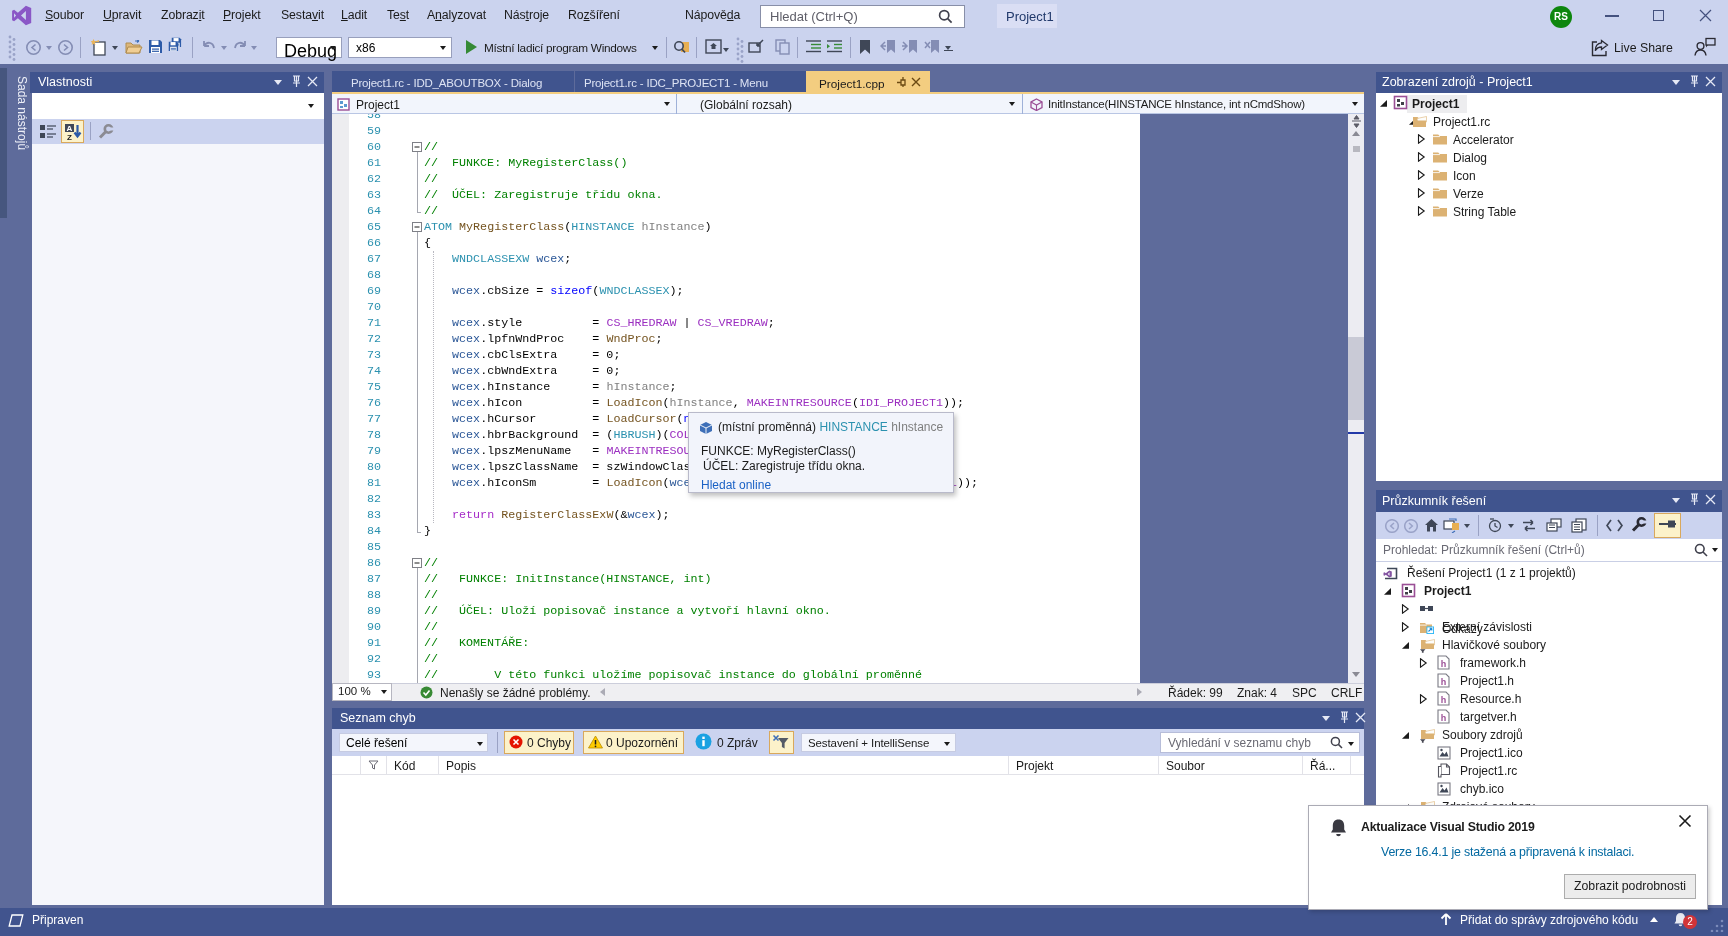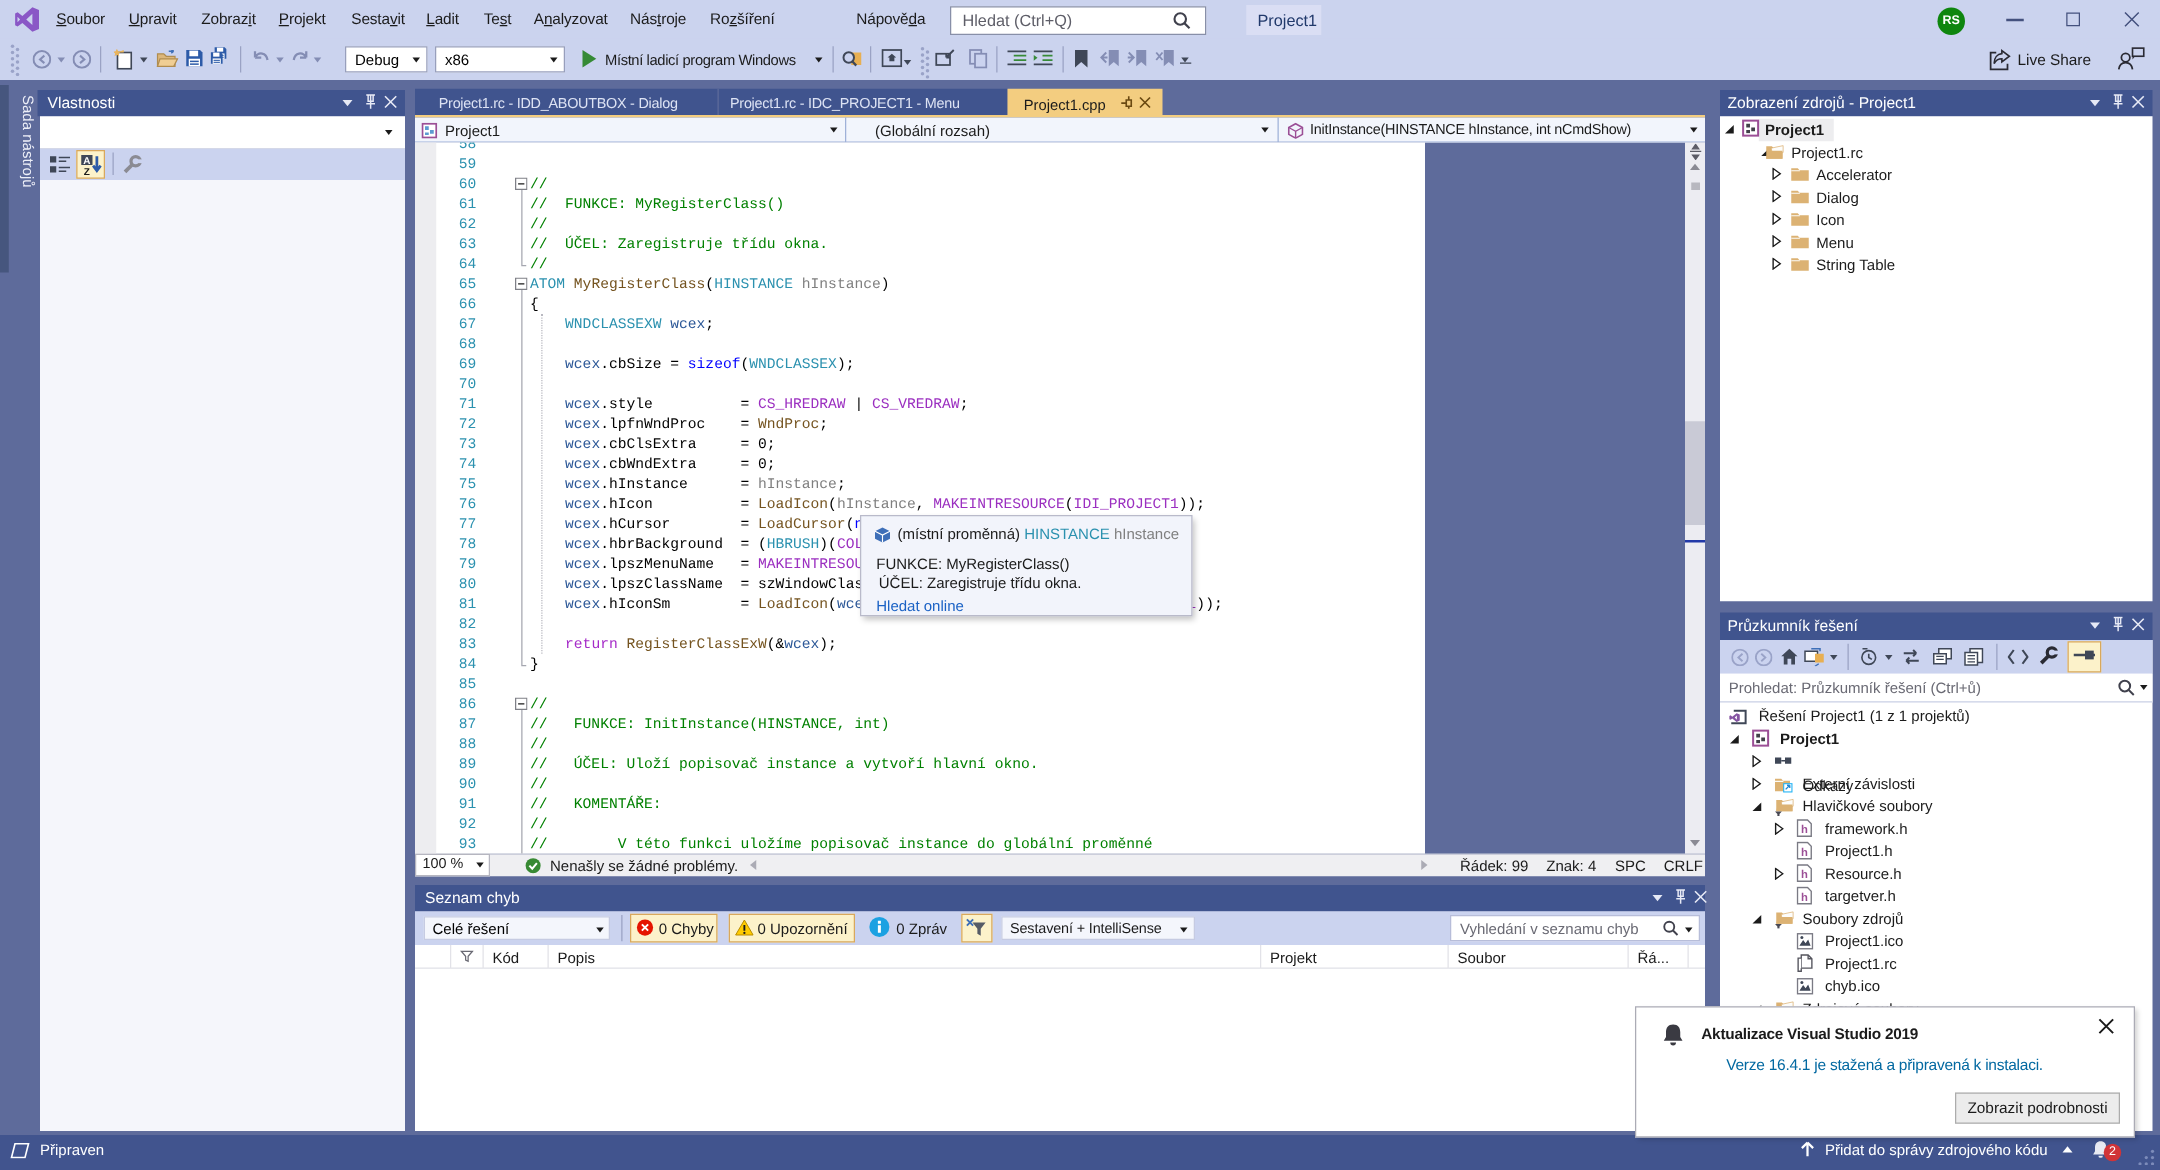--- a/index.html
+++ b/index.html
@@ -112,21 +112,21 @@
 <div class="abs" style="left:192px;top:37px;width:1px;height:21px;background:#9AA2C4;"></div>
 <svg class="abs" style="left:201px;top:40px" width="16" height="14" viewBox="0 0 16 14">
       <path d="M3 6 C6 1, 12 2, 13 8 M3 6 L3 1 M3 6 L8 6" stroke="#848DB4" stroke-width="1.8" fill="none"></path>
     </svg>
 <div class="abs" style="left:221px;top:46px;width:0;height:0;border-left:3.5px solid transparent;border-right:3.5px solid transparent;border-top:4px solid #848DB4;"></div>
 <svg class="abs" style="left:232px;top:40px" width="16" height="14" viewBox="0 0 16 14">
       <path d="M13 6 C10 1, 4 2, 3 8 M13 6 L13 1 M13 6 L8 6" stroke="#848DB4" stroke-width="1.8" fill="none"></path>
     </svg>
 <div class="abs" style="left:251px;top:46px;width:0;height:0;border-left:3.5px solid transparent;border-right:3.5px solid transparent;border-top:4px solid #848DB4;"></div>
 <div class="abs" style="left:276px;top:37px;width:66px;height:21px;background:#fff;border:1px solid #989FBC;">
-      <span style="position:absolute;left:7px;top:3px;font-size:12px;text-align:center;">Debug</span>
+      <span style="position:absolute;left:7px;top:3px;font-size:18px;text-align:center;">Debug</span>
     </div>
 <div class="carr" style="left:330px;top:46px;"></div>
 <div class="abs" style="left:348px;top:37px;width:104px;height:21px;background:#fff;border:1px solid #989FBC;">
       <span style="position:absolute;left:7px;top:3px;font-size:12px;">x86</span>
     </div>
 <div class="carr" style="left:440px;top:46px;"></div>
 <svg class="abs" style="left:465px;top:39px" width="13" height="16" viewBox="0 0 13 16">
       <path d="M1 1 L12 8 L1 15 Z" fill="#358A35"></path>
     </svg>
 <div class="abs" style="left:484px;top:41px;font-size:11.8px;color:#1b1b1b;font-weight:normal;white-space:nowrap;letter-spacing:-0.3px;">Místní ladicí program Windows</div>
@@ -524,21 +524,21 @@
       <path d="M1 4.6 L7.9 4.6" stroke="#FBFBF8" stroke-width="0.9"></path>
     </svg>
 <div class="abs" style="left:1453px;top:169px;font-size:12px;color:#1b1b1b;font-weight:normal;white-space:nowrap;">Icon</div>
 <svg class="abs" style="left:1417px;top:188px" width="9" height="10" viewBox="0 0 9 10">
       <path d="M1.5 0.8 L7.2 5 L1.5 9.2 Z" fill="none" stroke="#1b1b1b" stroke-width="1.1"></path>
     </svg>
 <svg class="abs" style="left:1432px;top:186px" width="16" height="14" viewBox="0 0 16 14">
       <path d="M1 2.5 L6.2 2.5 L7.6 4.1 L15 4.1 L15 12.5 L1 12.5 Z" fill="#DCB273"></path>
       <path d="M1 4.6 L7.9 4.6" stroke="#FBFBF8" stroke-width="0.9"></path>
     </svg>
-<div class="abs" style="left:1453px;top:187px;font-size:12px;color:#1b1b1b;font-weight:normal;white-space:nowrap;">Menu</div>
+<div class="abs" style="left:1453px;top:187px;font-size:12px;color:#1b1b1b;font-weight:normal;white-space:nowrap;">Verze</div>
 <svg class="abs" style="left:1417px;top:206px" width="9" height="10" viewBox="0 0 9 10">
       <path d="M1.5 0.8 L7.2 5 L1.5 9.2 Z" fill="none" stroke="#1b1b1b" stroke-width="1.1"></path>
     </svg>
 <svg class="abs" style="left:1432px;top:204px" width="16" height="14" viewBox="0 0 16 14">
       <path d="M1 2.5 L6.2 2.5 L7.6 4.1 L15 4.1 L15 12.5 L1 12.5 Z" fill="#DCB273"></path>
       <path d="M1 4.6 L7.9 4.6" stroke="#FBFBF8" stroke-width="0.9"></path>
     </svg>
 <div class="abs" style="left:1453px;top:205px;font-size:12px;color:#1b1b1b;font-weight:normal;white-space:nowrap;">String Table</div>
 <div class="abs" style="left:1382px;top:494px;font-size:12.5px;color:#fff;font-weight:normal;white-space:nowrap;">Průzkumník řešení</div>
 <div class="abs" style="left:1672px;top:498px;width:0;height:0;border-left:4px solid transparent;border-right:4px solid transparent;border-top:5px solid #E6E9F5;"></div>

